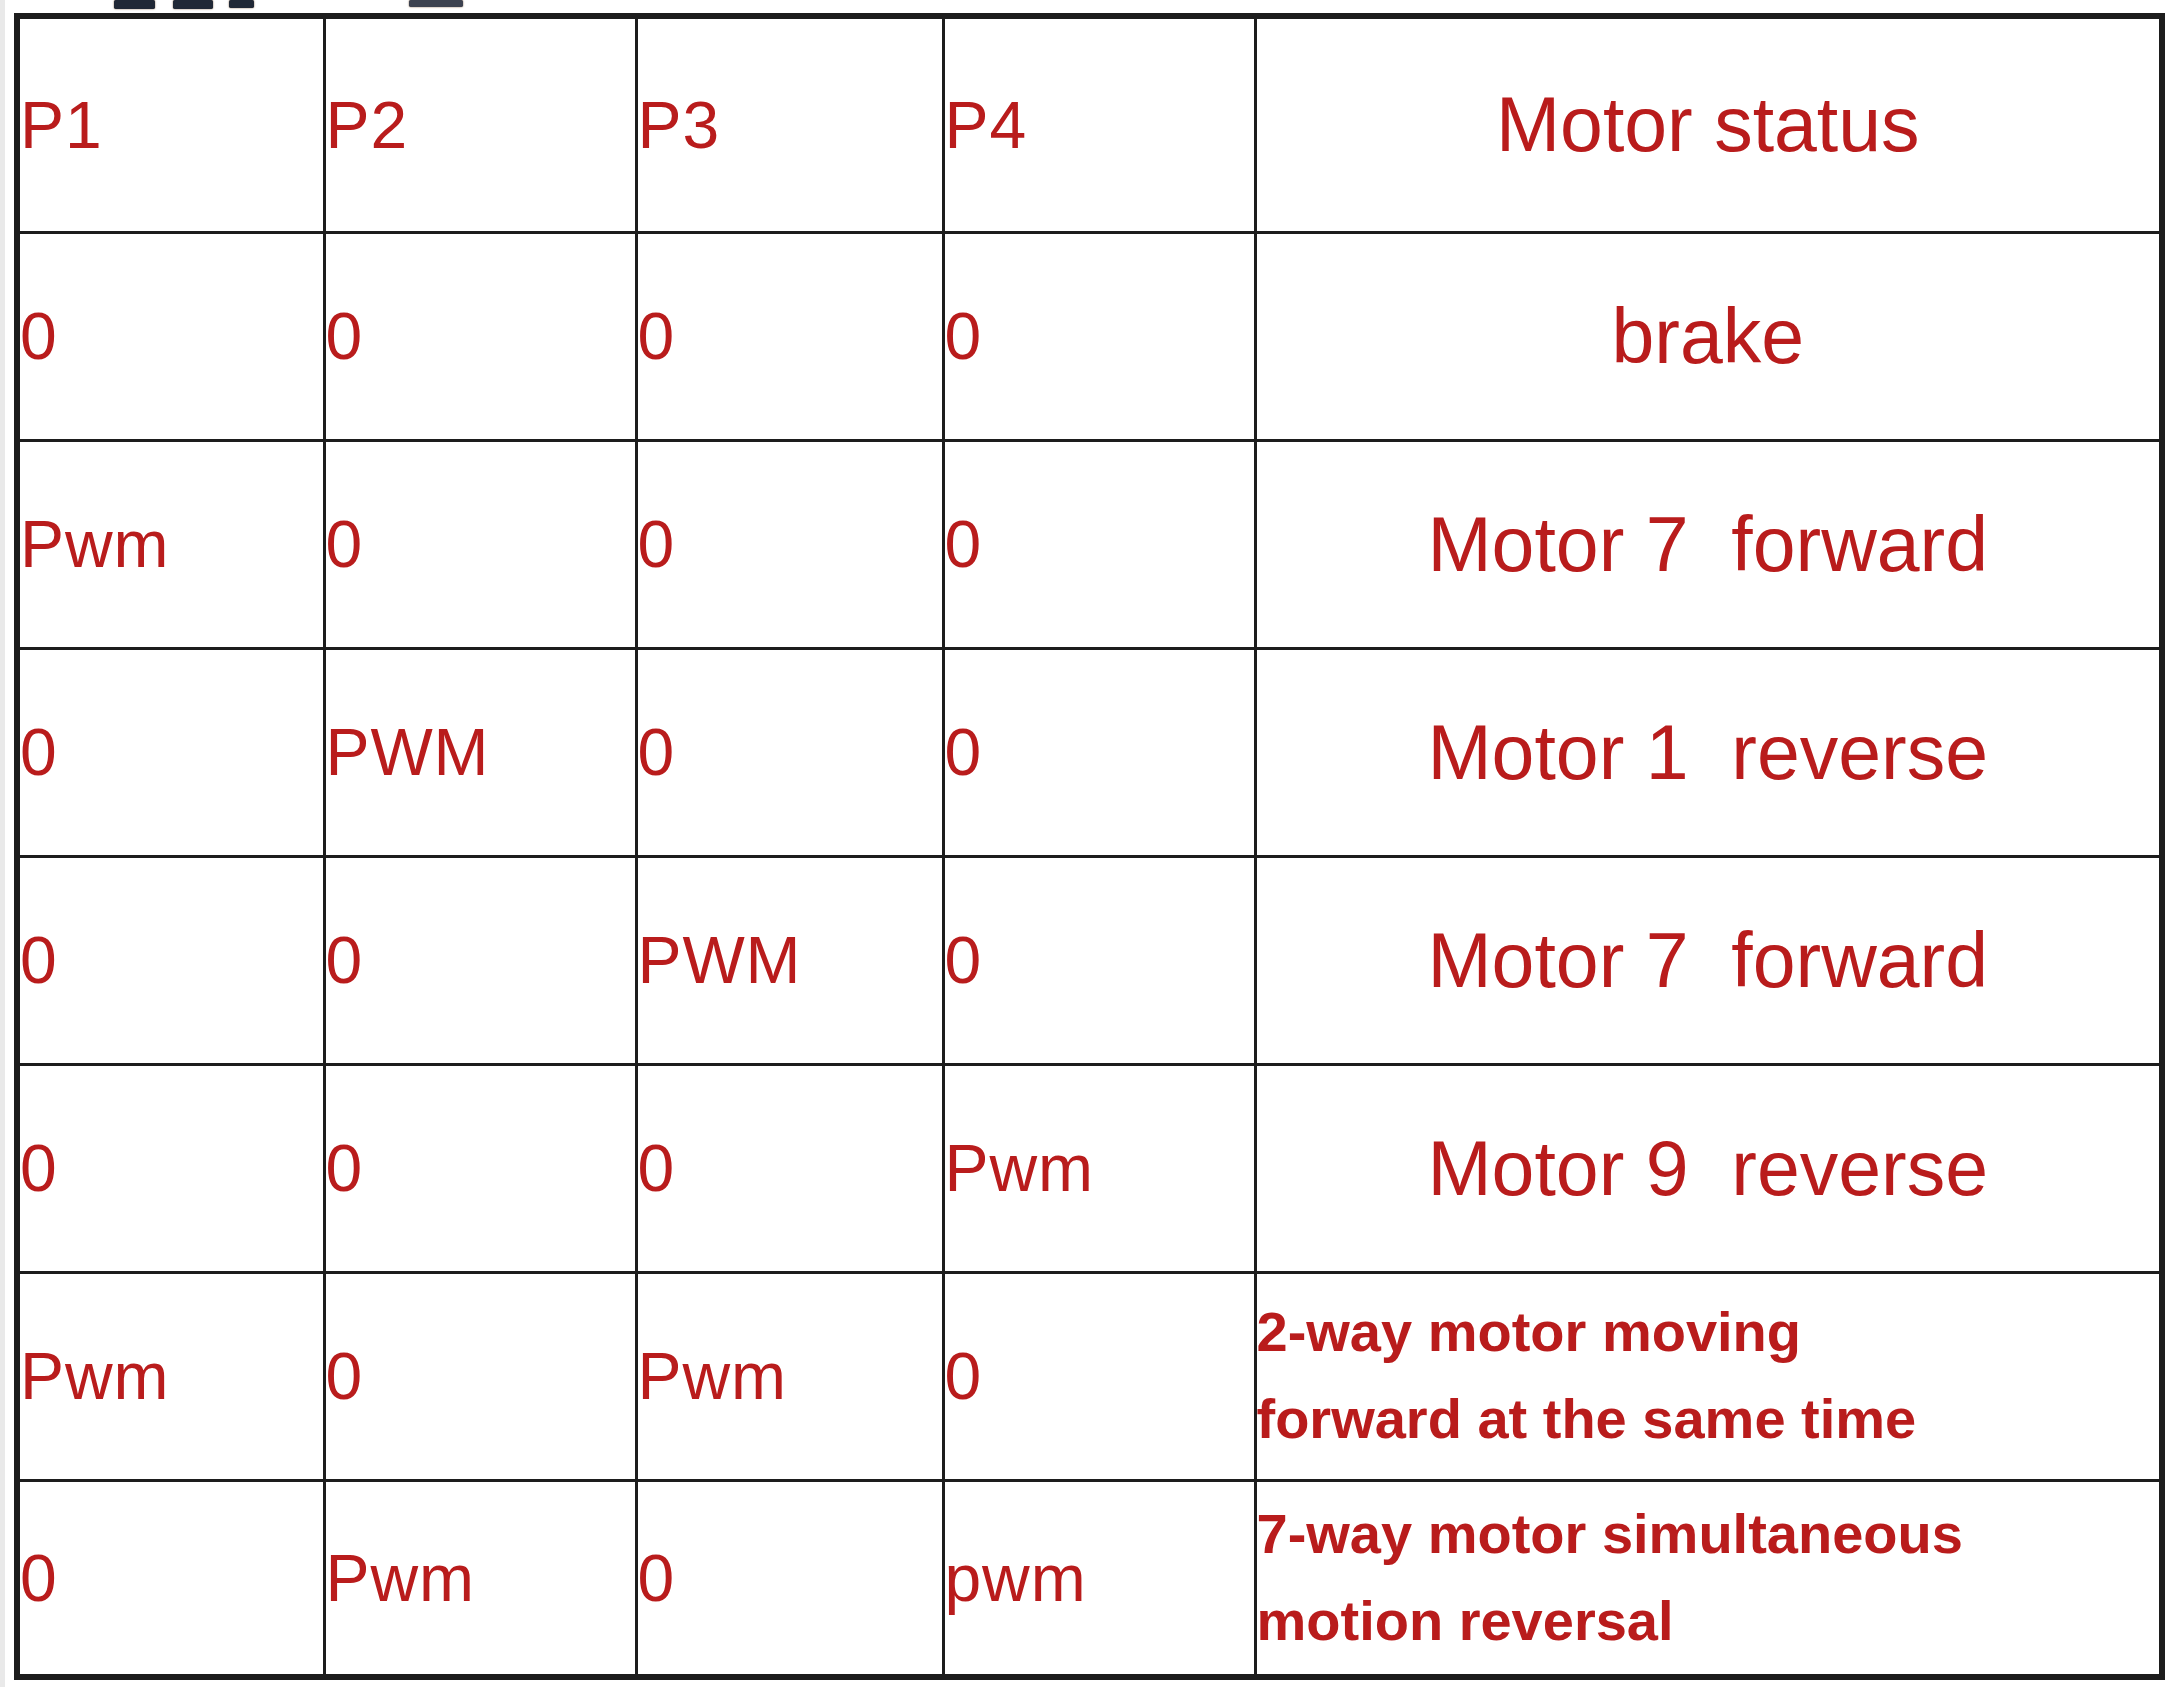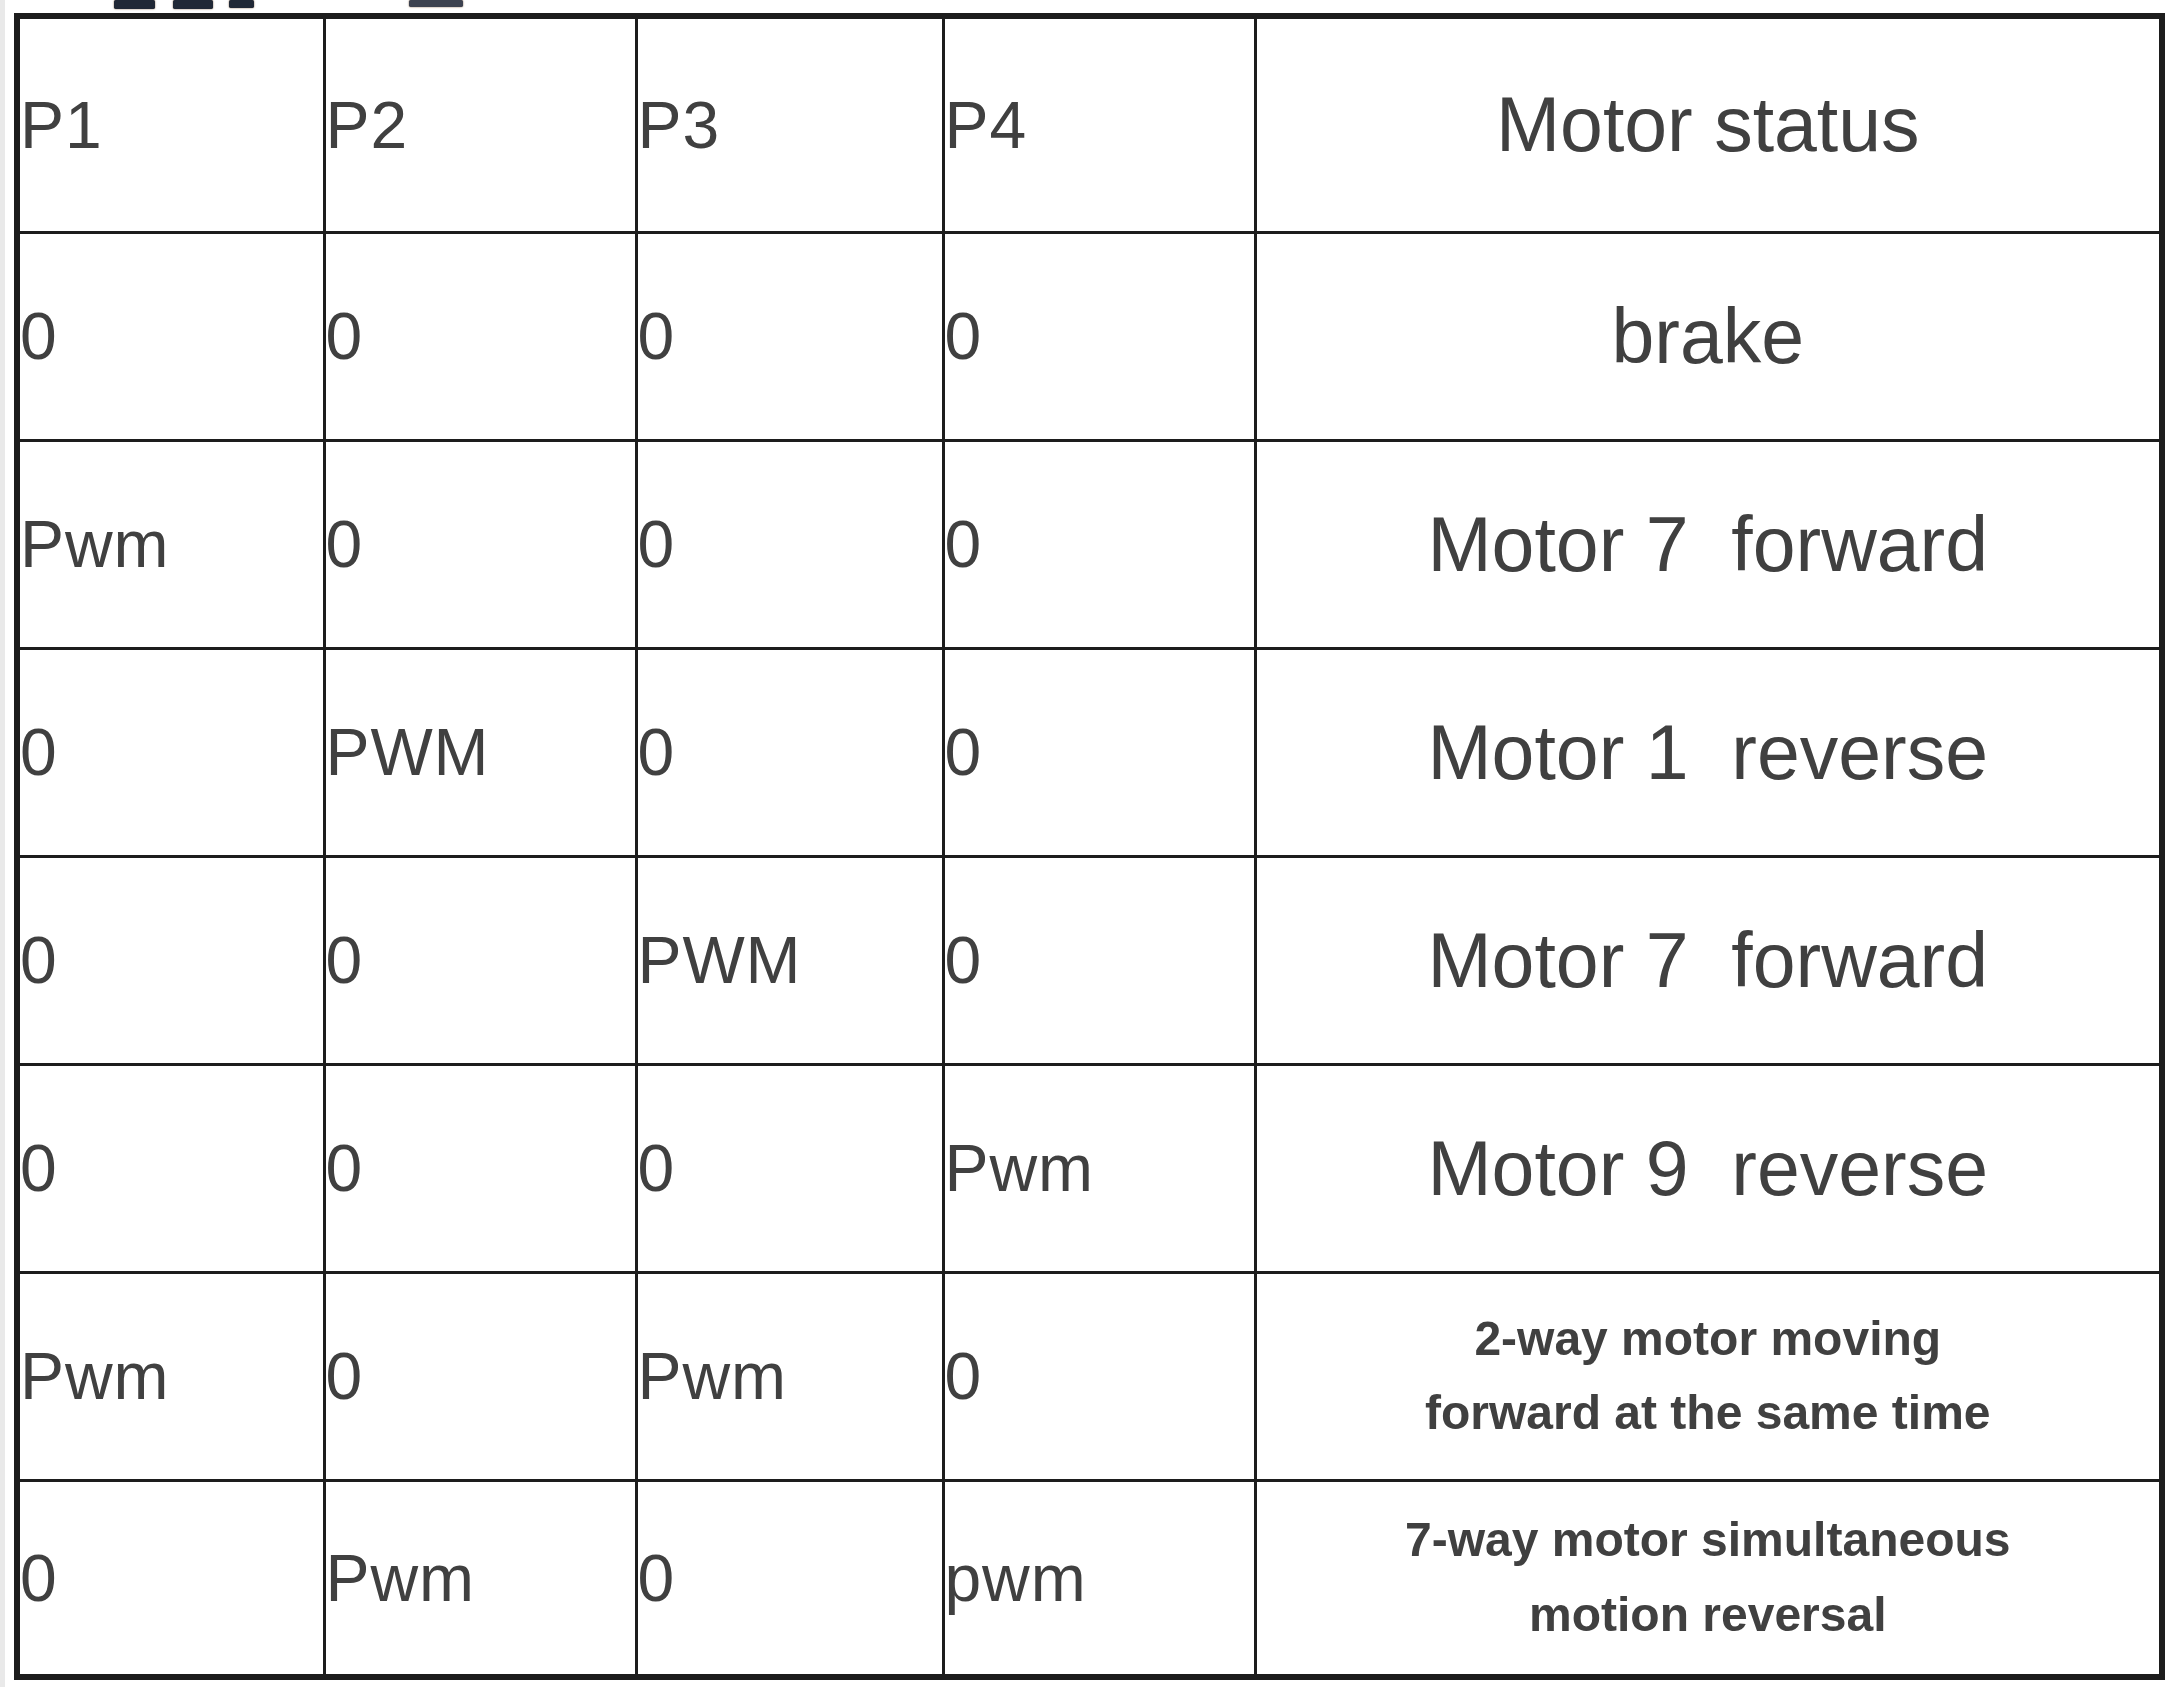--- a/index.html
+++ b/index.html
@@ -7,21 +7,21 @@
     padding: 0;
     background: #ffffff;
   }
   .screen {
     position: relative;
     width: 2184px;
     height: 1687px;
     background: #ffffff;
     overflow: hidden;
     font-family: "Liberation Sans", "DejaVu Sans", sans-serif;
-    color: #404040;
+    color: #b91c1c;
   }
   
   .left-edge {
     position: absolute;
     left: 0; top: 0;
     width: 5.2px; height: 100%;
     background: #e9e9e9;
   }
   
   .artifact { position: absolute; left: 0; top: 0; width: 524px; height: 12.2px; }
@@ -70,23 +70,23 @@
   
   .cell-status {
     font-size: 77px;
     font-weight: 400;
     text-align: center;
     padding-right: 48px;
     white-space: pre-wrap;
   }
   
   .cell-status-multi {
-    font-size: 48px;
+    font-size: 56px;
     font-weight: 700;
-    text-align: center;
+    text-align: left;
     padding-left: 37px;
     padding-right: 17.5px;
     line-height: 1.55;
     white-space: pre-line;
   }
 </style>
 </head>
 <body>
 
 <div class="screen">

